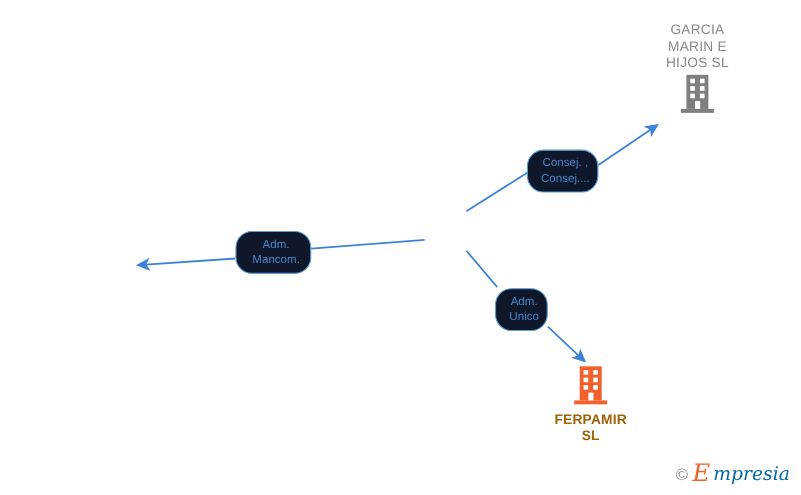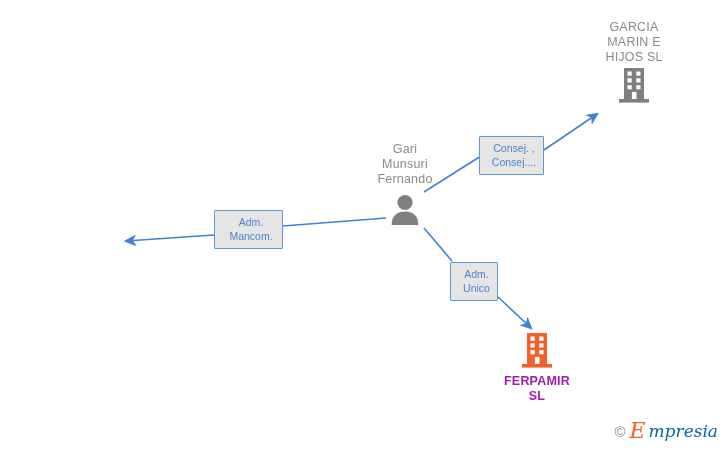--- a/index.html
+++ b/index.html
@@ -35,38 +35,38 @@
   }
   .node .node-label {
     font-size: 12.5px;
     line-height: 15px;
     color: #8a8a8a;
     text-align: center;
     white-space: pre-line;
     letter-spacing: .2px;
   }
   .node.company-highlight .node-label {
-    color: #a21caf;
+    color: #a16207;
     font-weight: bold;
   }
   .node .icon-wrap {
     width: 34px;
     height: 40px;
     display: block;
   }
   .node.person .node-label { margin-bottom: 6px; }
   .node.company .node-label { margin-top: 4px; }
 
   
   .rel-box {
     position: absolute;
     box-sizing: border-box;
     border: 1px solid #5b9bd5;
-    border-radius: 1px;
-    background: #e5e5e5;
+    border-radius: 15px;
+    background: #0f172a;
     color: #4a86c8;
     font-size: 10.5px;
     line-height: 14px;
     text-align: center;
     padding: 4px 0 5px 5px;
     white-space: pre-line;
     z-index: 5;
   }
 
   
@@ -139,31 +139,20 @@
         <rect x="19.3" y="6.5" width="4.2" height="4.2" fill="#ffffff"></rect>
         <rect x="10.5" y="13.3" width="4.2" height="4.2" fill="#ffffff"></rect>
         <rect x="19.3" y="13.3" width="4.2" height="4.2" fill="#ffffff"></rect>
         <rect x="10.5" y="20.1" width="4.2" height="4.2" fill="#ffffff"></rect>
         <rect x="19.3" y="20.1" width="4.2" height="4.2" fill="#ffffff"></rect>
         <rect x="14.9" y="26.9" width="4.6" height="7.1" fill="#ffffff"></rect>
       </svg>
     </span>
   </div>
 
-  <div class="node person" style="left:345px; top:142px;">
-    <div class="node-label">Gari
-Munsuri
-Fernando</div>
-    <span class="icon-wrap">
-      <svg width="34" height="34" viewBox="0 0 34 34" xmlns="http://www.w3.org/2000/svg">
-        <circle cx="17" cy="9.5" r="7.6" fill="#7f7f7f"></circle>
-        <path d="M3.6,32 C3.6,22.6 9.6,18.6 17,18.6 C24.4,18.6 30.4,22.6 30.4,32 Z" fill="#7f7f7f"></path>
-      </svg>
-    </span>
-  </div>
 
 
   <div class="node company company-highlight" style="left:477px; top:330px;">
     <span class="icon-wrap">
       <svg width="34" height="40" viewBox="0 0 34 40" xmlns="http://www.w3.org/2000/svg">
         <rect x="7" y="3" width="20" height="31" fill="#f4602b"></rect>
         <rect x="2" y="34" width="30" height="3.6" fill="#f4602b"></rect>
         <rect x="10.5" y="6.5" width="4.2" height="4.2" fill="#ffffff"></rect>
         <rect x="19.3" y="6.5" width="4.2" height="4.2" fill="#ffffff"></rect>
         <rect x="10.5" y="13.3" width="4.2" height="4.2" fill="#ffffff"></rect>

